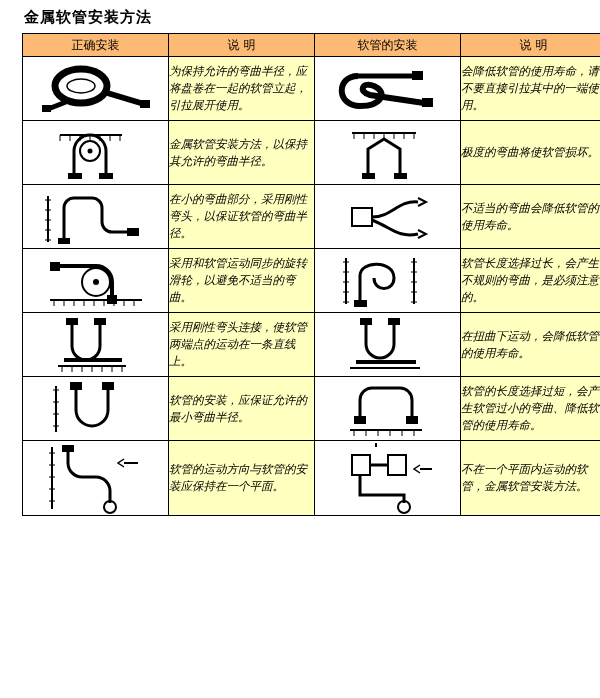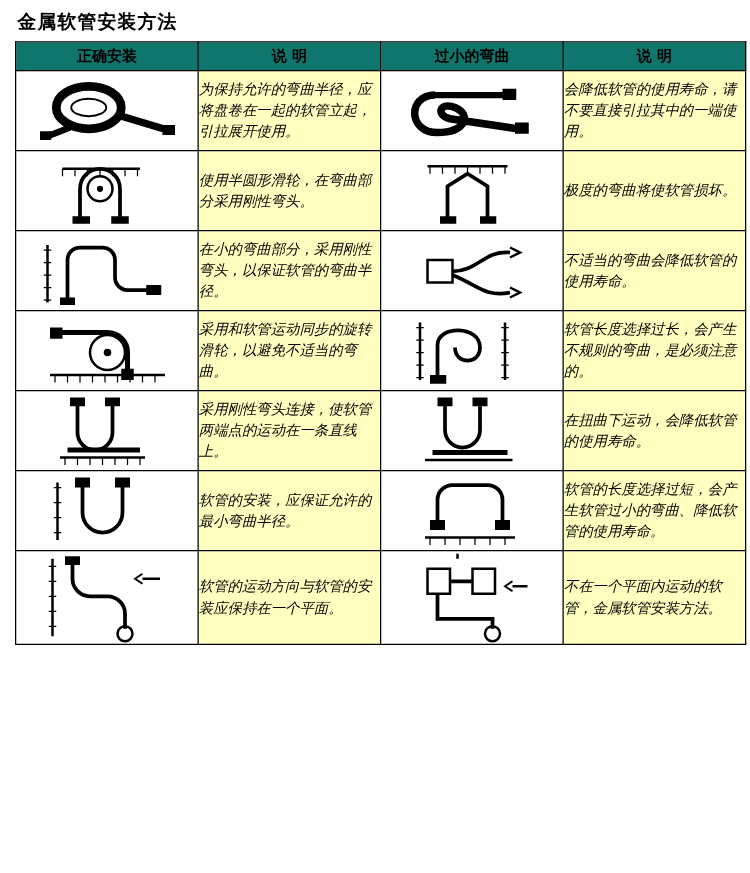--- a/index.html
+++ b/index.html
@@ -12,44 +12,44 @@
     height: 698px;
     font-family: "DejaVu Sans", "Liberation Sans", sans-serif;
     color: #000000;
     overflow: hidden;
   }
   .page {
     width: 516px;
     height: 698px;
     position: relative;
     box-sizing: border-box;
-    padding: 6px 8px 0 12px;
+    padding: 6px 8px 0 22px;
   }
   .title {
     font-size: 15px;
     font-weight: bold;
     letter-spacing: 1px;
     margin: 2px 0 6px 2px;
     color: #000;
   }
   table.main {
     border-collapse: collapse;
     width: 584px;
     table-layout: fixed;
     border: 1px solid #000;
   }
   table.main td, table.main th {
     border: 1px solid #000;
     padding: 0;
     vertical-align: middle;
   }
   thead th {
-    background: #0f766e;
+    background: #fdba74;
     font-size: 12px;
-    font-weight: bold;
+    font-weight: normal;
     height: 22px;
     text-align: center;
     color: #000;
   }
   col.c-img { width: 146px; }
   col.c-txt { width: 146px; }
 
   td.imgcell {
     background: #ffffff;
     text-align: center;
@@ -79,21 +79,21 @@
     <colgroup>
       <col class="c-img">
         <col class="c-txt">
         <col class="c-img">
         <col class="c-txt">
     </colgroup>
     <thead>
       <tr>
         <th>正确安装</th>
         <th>说    明</th>
-        <th>过小的弯曲</th>
+        <th>软管的安装</th>
         <th>说    明</th>
       </tr>
     </thead>
     <tbody>
 
       <tr class="row-tall">
         <td class="imgcell">
           <svg class="art" width="120" height="54" viewBox="0 0 120 54">
             <ellipse cx="45" cy="24" rx="26" ry="17" fill="none" stroke="#000" stroke-width="7"></ellipse>
             <ellipse cx="45" cy="24" rx="26" ry="17" fill="none" stroke="#000" stroke-width="1"></ellipse>
@@ -121,21 +121,21 @@
           <svg class="art" width="120" height="56" viewBox="0 0 120 56">
             <path d="M38 50 L38 26 A16 16 0 0 1 70 26 L70 50" fill="none" stroke="#000" stroke-width="3"></path>
             <circle cx="54" cy="26" r="10" fill="none" stroke="#000" stroke-width="2"></circle>
             <circle cx="54" cy="26" r="2.5" fill="#000"></circle>
             <rect x="32" y="48" width="14" height="6" fill="#000"></rect>
             <rect x="63" y="48" width="14" height="6" fill="#000"></rect>
             <path d="M24 10 L86 10" stroke="#000" stroke-width="2"></path>
             <path d="M24 10 L24 16 M34 10 L34 16 M44 10 L44 16 M54 10 L54 16 M64 10 L64 16 M74 10 L74 16 M84 10 L84 16" stroke="#000" stroke-width="1"></path>
           </svg>
         </td>
-        <td class="txtcell">使用半圆形滑轮，在弯曲部分采用刚性弯头。</td>
+        <td class="txtcell">金属软管安装方法，以保持其允许的弯曲半径。</td>
         <td class="imgcell">
           <svg class="art" width="120" height="56" viewBox="0 0 120 56">
             <path d="M40 50 L40 24 L56 14 L72 24 L72 50" fill="none" stroke="#000" stroke-width="3"></path>
             <rect x="34" y="48" width="13" height="6" fill="#000"></rect>
             <rect x="66" y="48" width="13" height="6" fill="#000"></rect>
             <path d="M24 8 L88 8" stroke="#000" stroke-width="2"></path>
             <path d="M26 8 L26 14 M36 8 L36 14 M46 8 L46 14 M56 8 L56 14 M66 8 L66 14 M76 8 L76 14 M86 8 L86 14" stroke="#000" stroke-width="1"></path>
           </svg>
         </td>
         <td class="txtcell">极度的弯曲将使软管损坏。</td>

